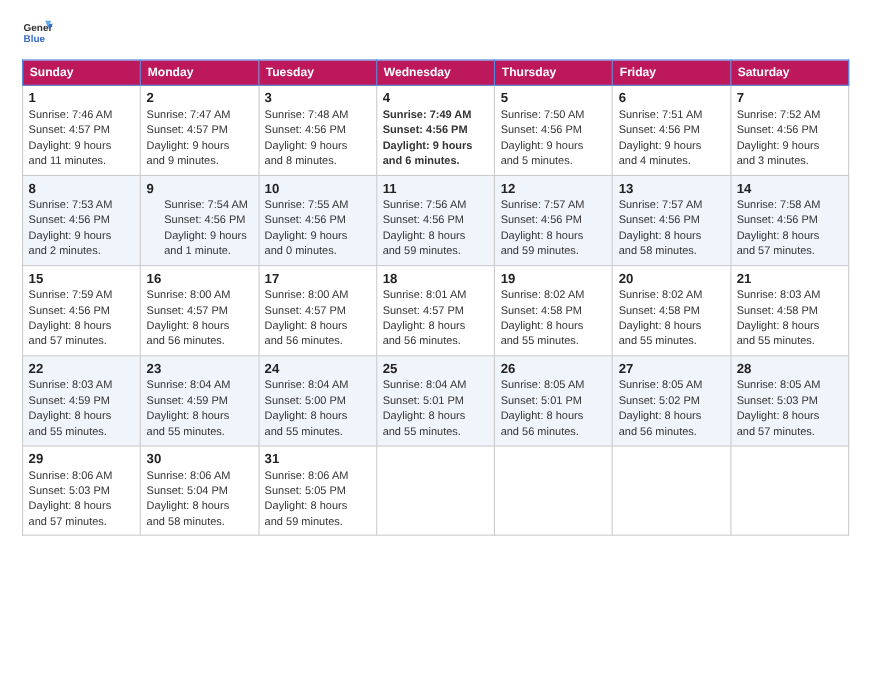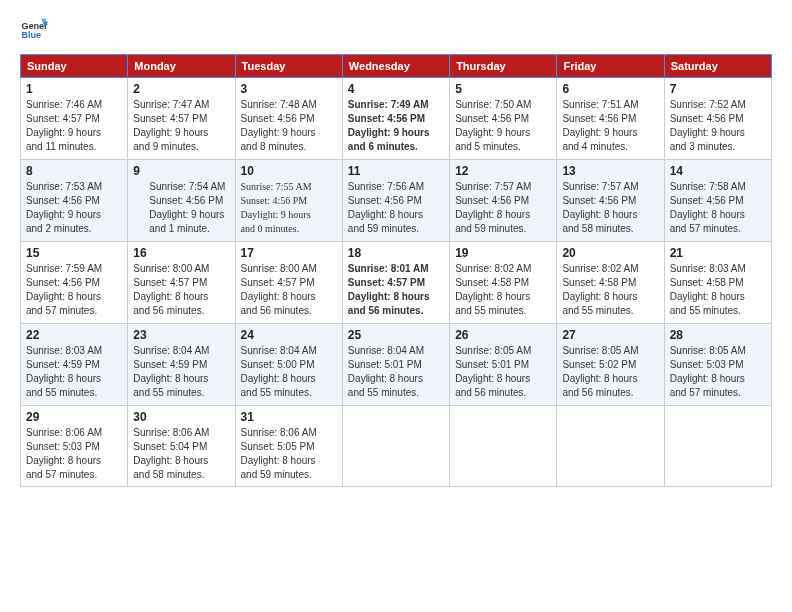--- a/index.html
+++ b/index.html
@@ -42,21 +42,21 @@
     .subtitle {
       font-size: 14px;
       color: #555;
     }
     .calendar {
       width: 100%;
       border-collapse: collapse;
       font-size: 10px;
     }
     .calendar th {
-      background: #b91c1c;
+      background: #be185d;
       color: #fff;
       text-align: left;
       padding: 5px 6px;
       font-size: 11px;
       font-weight: bold;
       border: 1px solid #5588dd;
     }
     .calendar td {
       border: 1px solid #ccc;
       vertical-align: top;
@@ -180,21 +180,21 @@
           </td>
           <td>
             <span class="day-num">9</span>
             <div class="day-info" style="white-space: pre-line; margin-left: 16px;">Sunrise: 7:54 AM
 Sunset: 4:56 PM
 Daylight: 9 hours
 and 1 minute.</div>
           </td>
           <td>
             <span class="day-num">10</span>
-            <div class="day-info" style="white-space: pre-line; font-family: Liberation Serif, serif;">Sunrise: 7:55 AM
+            <div class="day-info" style="white-space: pre-line;">Sunrise: 7:55 AM
 Sunset: 4:56 PM
 Daylight: 9 hours
 and 0 minutes.</div>
           </td>
           <td>
             <span class="day-num">11</span>
             <div class="day-info" style="white-space: pre-line;">Sunrise: 7:56 AM
 Sunset: 4:56 PM
 Daylight: 8 hours
 and 59 minutes.</div>
@@ -238,21 +238,21 @@
           </td>
           <td>
             <span class="day-num">17</span>
             <div class="day-info" style="white-space: pre-line;">Sunrise: 8:00 AM
 Sunset: 4:57 PM
 Daylight: 8 hours
 and 56 minutes.</div>
           </td>
           <td>
             <span class="day-num">18</span>
-            <div class="day-info" style="white-space: pre-line; font-weight: bold;">Sunrise: 8:01 AM
+            <div class="day-info" style="white-space: pre-line;">Sunrise: 8:01 AM
 Sunset: 4:57 PM
 Daylight: 8 hours
 and 56 minutes.</div>
           </td>
           <td>
             <span class="day-num">19</span>
             <div class="day-info" style="white-space: pre-line;">Sunrise: 8:02 AM
 Sunset: 4:58 PM
 Daylight: 8 hours
 and 55 minutes.</div>

